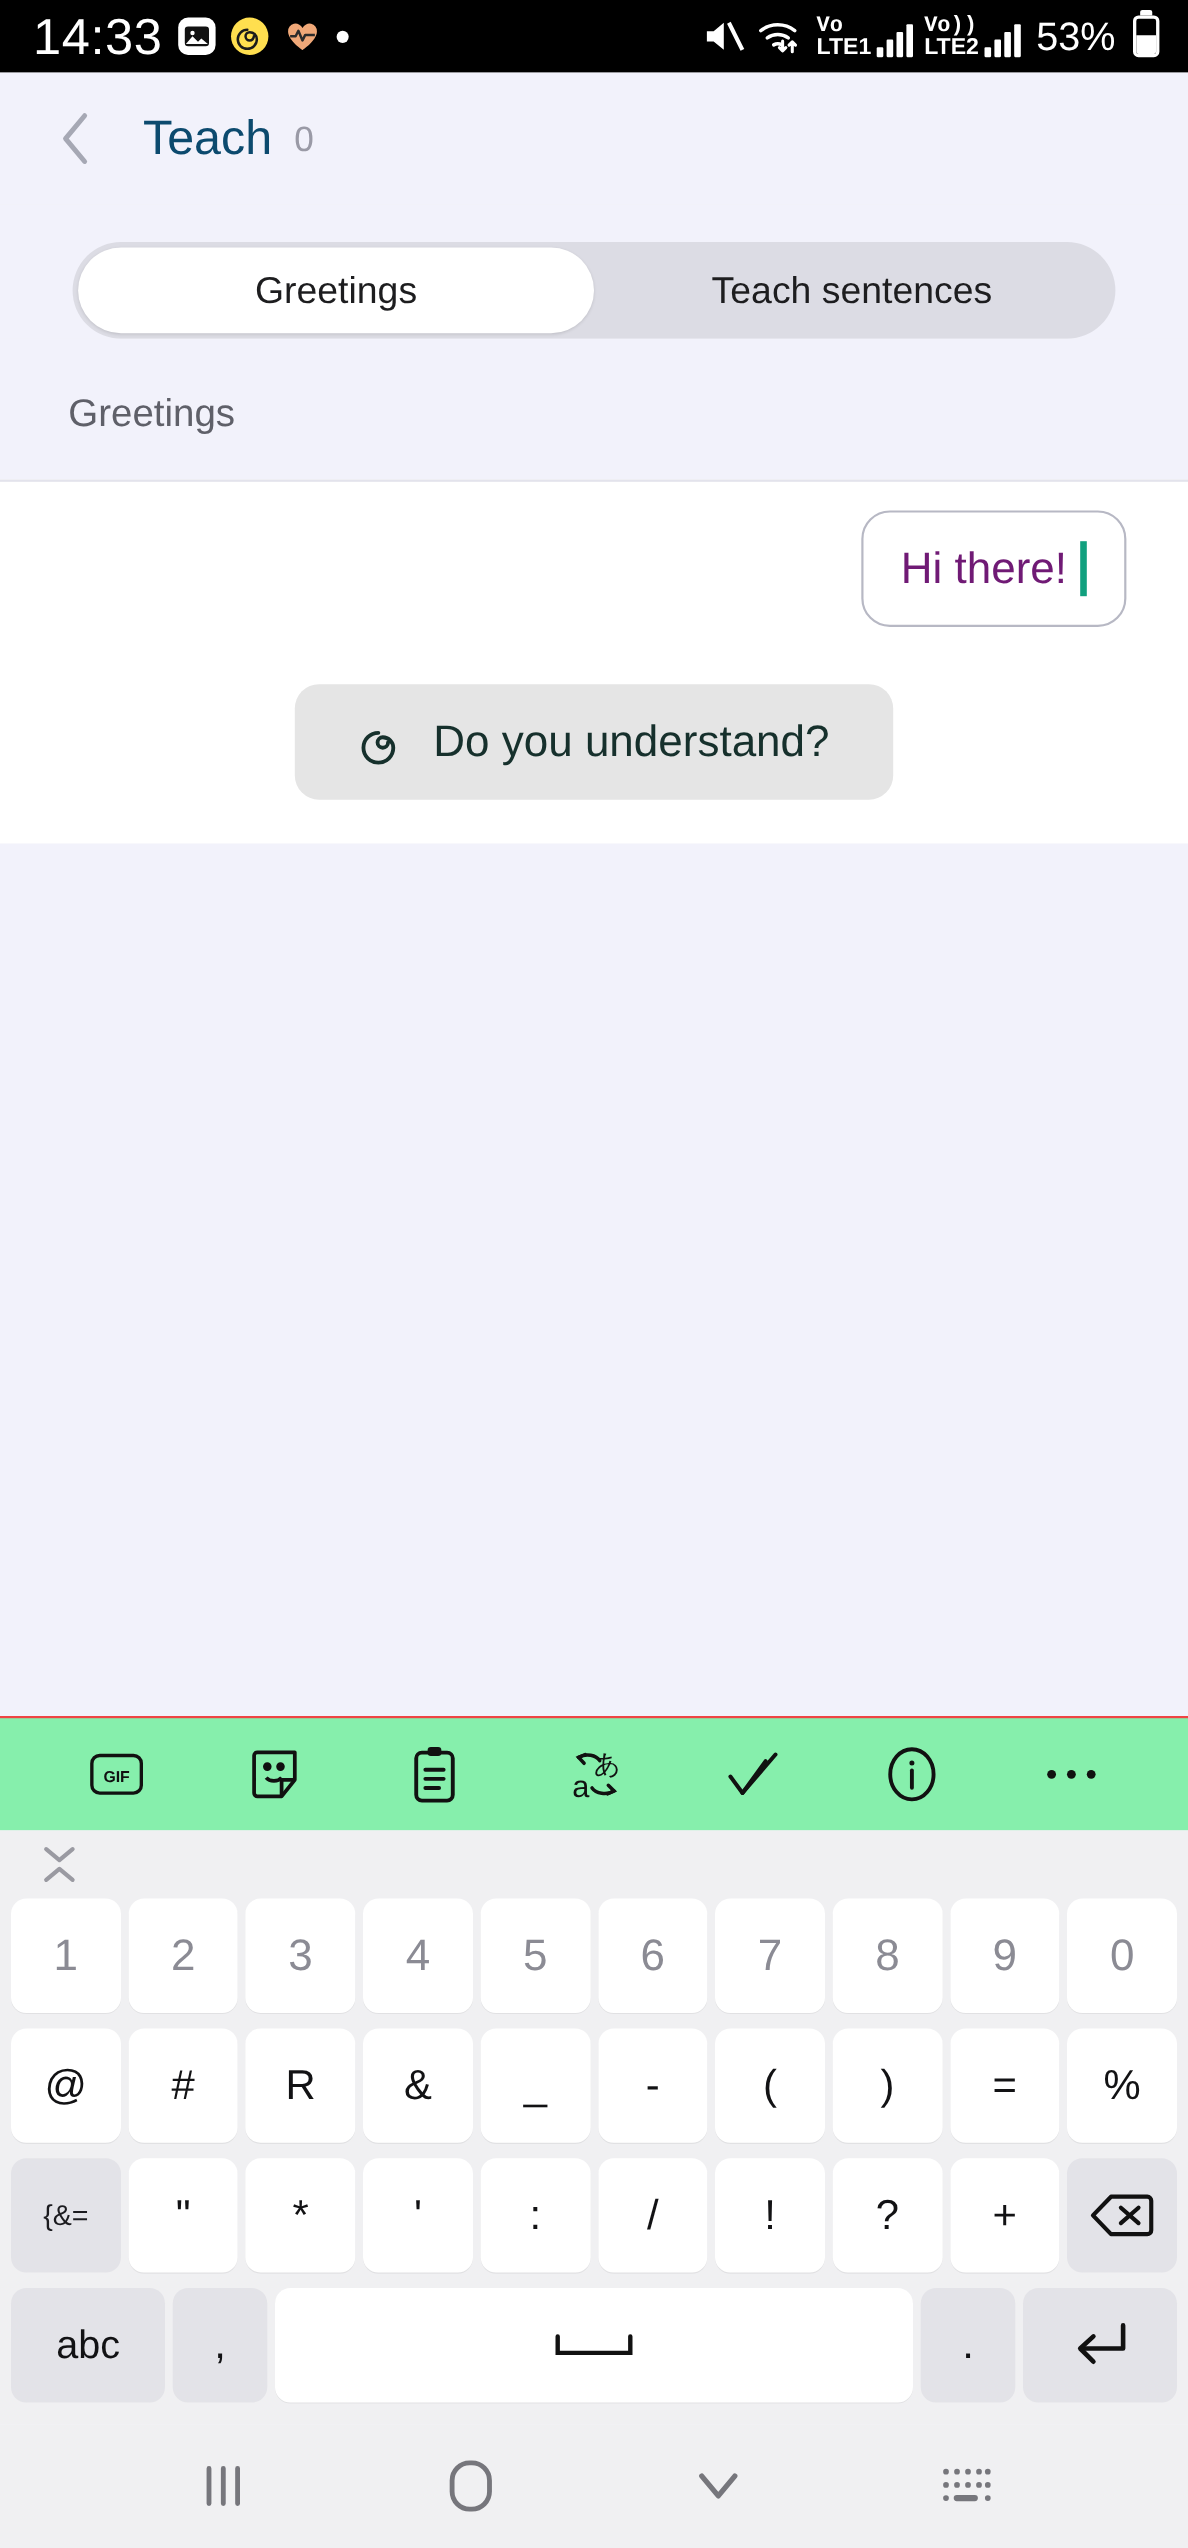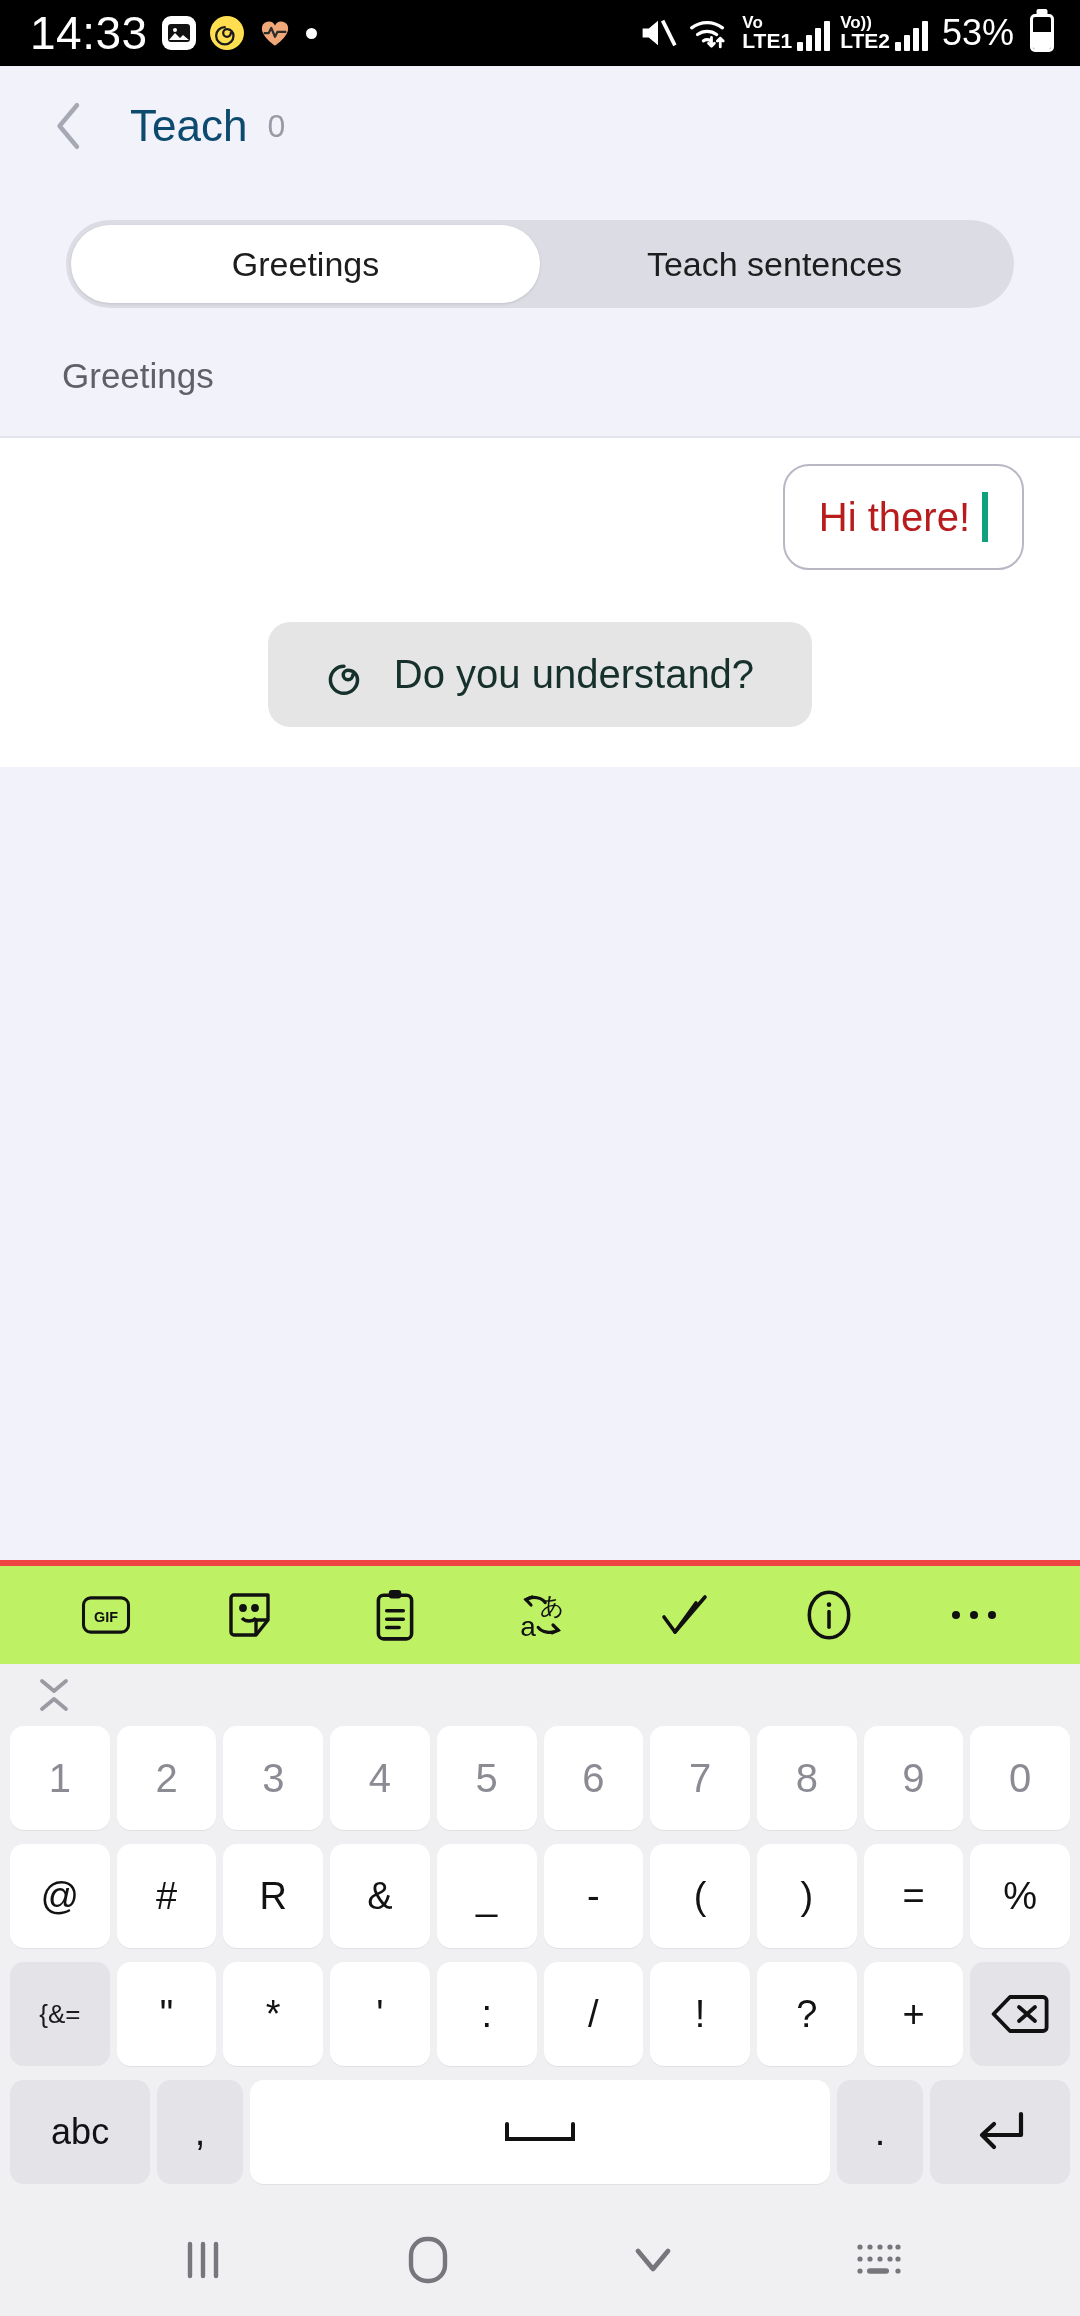--- a/index.html
+++ b/index.html
@@ -32,21 +32,21 @@
     width: 34px; height: 34px; border-radius: 9px;
     display: flex; align-items: center; justify-content: center;
   }
   .badge-photos { background: #ffffff; }
   .badge-spiral { background: #ffdf4f; border-radius: 50%; }
   .badge-heart { background: transparent; }
   .sb-dot { width: 11px; height: 11px; border-radius: 50%; background: #fff; }
 
   .lte-group { display: flex; align-items: flex-end; gap: 5px; }
   .lte-label { display: flex; flex-direction: column; align-items: flex-start; line-height: .95; }
-  .lte-label .l1 { font-size: 17px; font-weight: 700; }
+  .lte-label .l1 { font-size: 20px; font-weight: 700; font-family: Liberation Mono, monospace; }
   .lte-label .l2 { font-size: 21px; font-weight: 700; }
   .bars { display: flex; align-items: flex-end; gap: 3px; height: 30px; }
   .bars i { width: 6px; background: #ffffff; border-radius: 1px; display: block; }
   .bars i:nth-child(1) { height: 9px; }
   .bars i:nth-child(2) { height: 16px; }
   .bars i:nth-child(3) { height: 23px; }
   .bars i:nth-child(4) { height: 30px; }
   .sb-batt-txt { font-size: 36px; font-weight: 500; margin-left: 4px; }
   .batt {
     width: 24px; height: 38px; border: 3px solid #fff; border-radius: 5px;
@@ -90,36 +90,36 @@
   .card {
     background: #ffffff; border-top: 2px solid #e3e3ec;
     padding: 26px 56px 40px 56px; flex: 0 0 auto;
   }
   .bubble-row { display: flex; justify-content: flex-end; }
   .bubble {
     border: 2px solid #b7b8c4; border-radius: 26px;
     padding: 26px 34px; display: flex; align-items: center;
     min-width: 200px;
   }
-  .bubble-text { font-size: 40px; color: #b91c1c; }
+  .bubble-text { font-size: 40px; color: #701a75; }
   .caret { width: 6px; height: 50px; background: #11a07e; margin-left: 12px; }
 
   .understand-row { display: flex; justify-content: center; margin-top: 52px; }
   .understand-btn {
     background: #e5e5e5; border-radius: 22px;
     padding: 30px 58px; display: flex; align-items: center; gap: 24px;
   }
   .understand-label { font-size: 40px; color: #16302c; }
 
   
   .spacer { flex: 1 1 auto; background: #f2f2fb; }
 
   
   .kb-toolbar {
-    height: 104px; background: #bef264; border-top: 6px solid #ef4444;
+    height: 104px; background: #86efac; border-top: 2px solid #ef4444;
     display: flex; align-items: center; justify-content: space-around;
     padding: 0 34px; flex: 0 0 auto;
   }
   .kb-tool { width: 86px; height: 86px; display: flex; align-items: center; justify-content: center; }
 
   
   .keyboard { background: #f0f0f2; padding: 0 0 6px 0; flex: 0 0 auto; }
   .kb-handle { height: 62px; display: flex; align-items: center; padding-left: 34px; }
   .kb-rows { padding: 0 6px; }
   .kb-row { display: flex; gap: 7px; margin-bottom: 14px; padding: 0 4px; }

